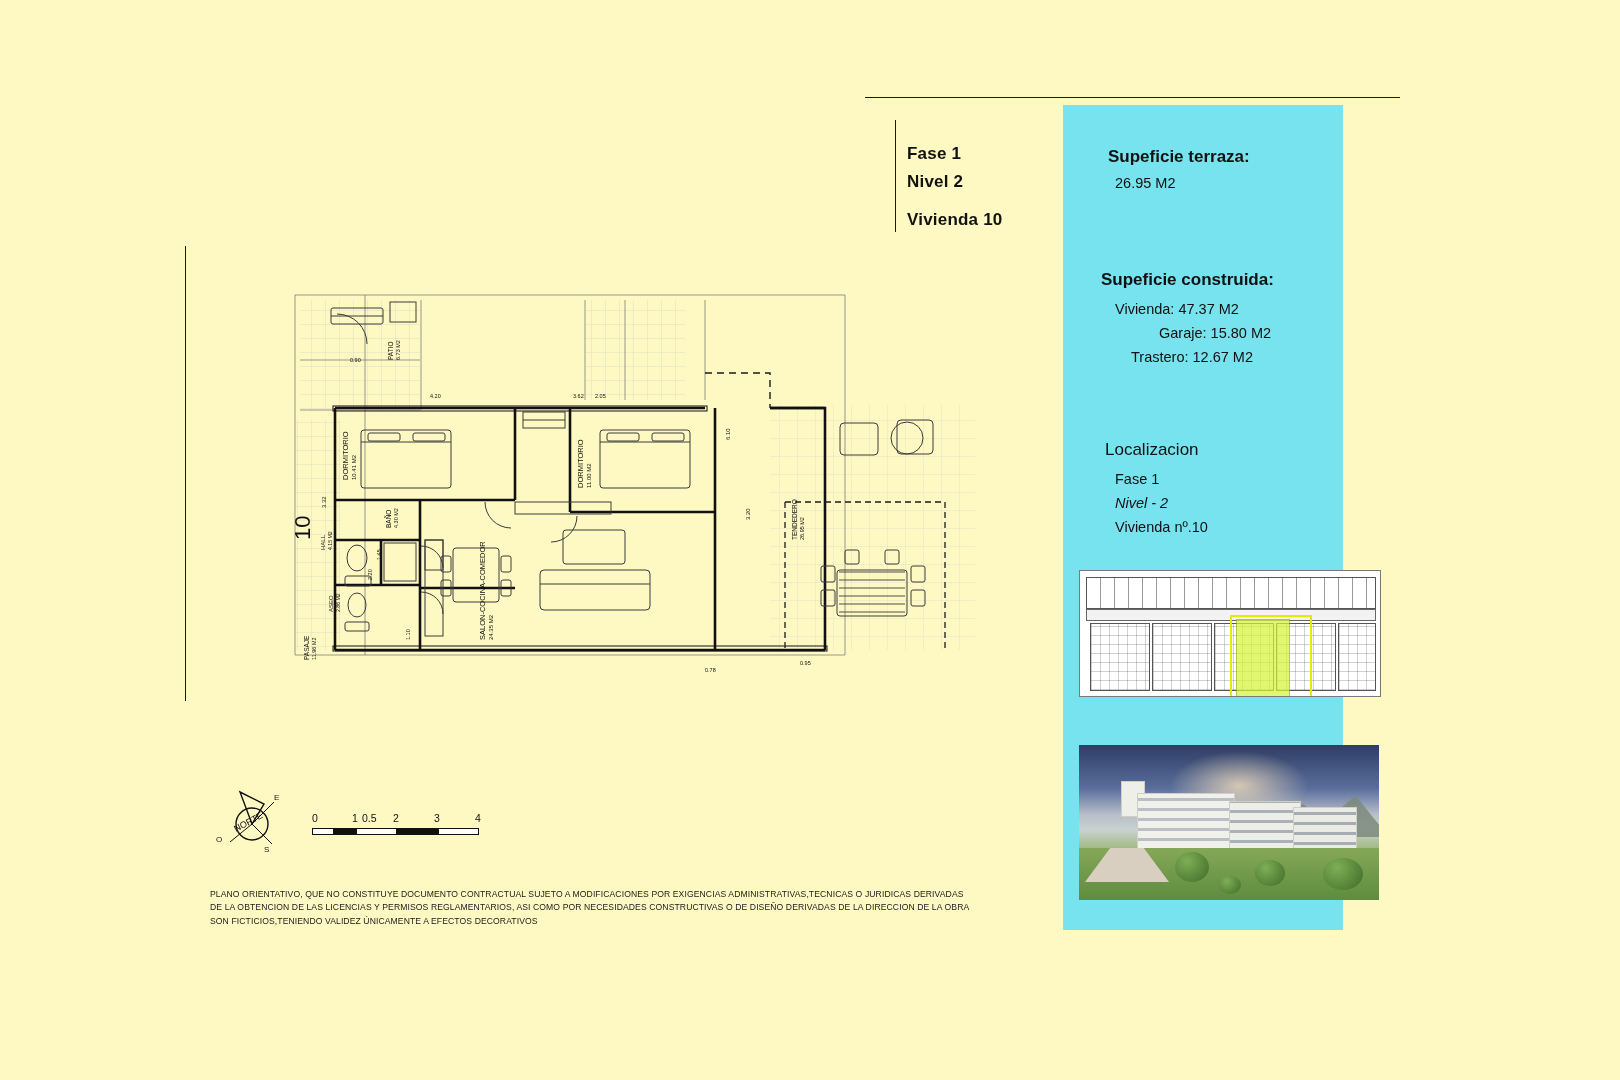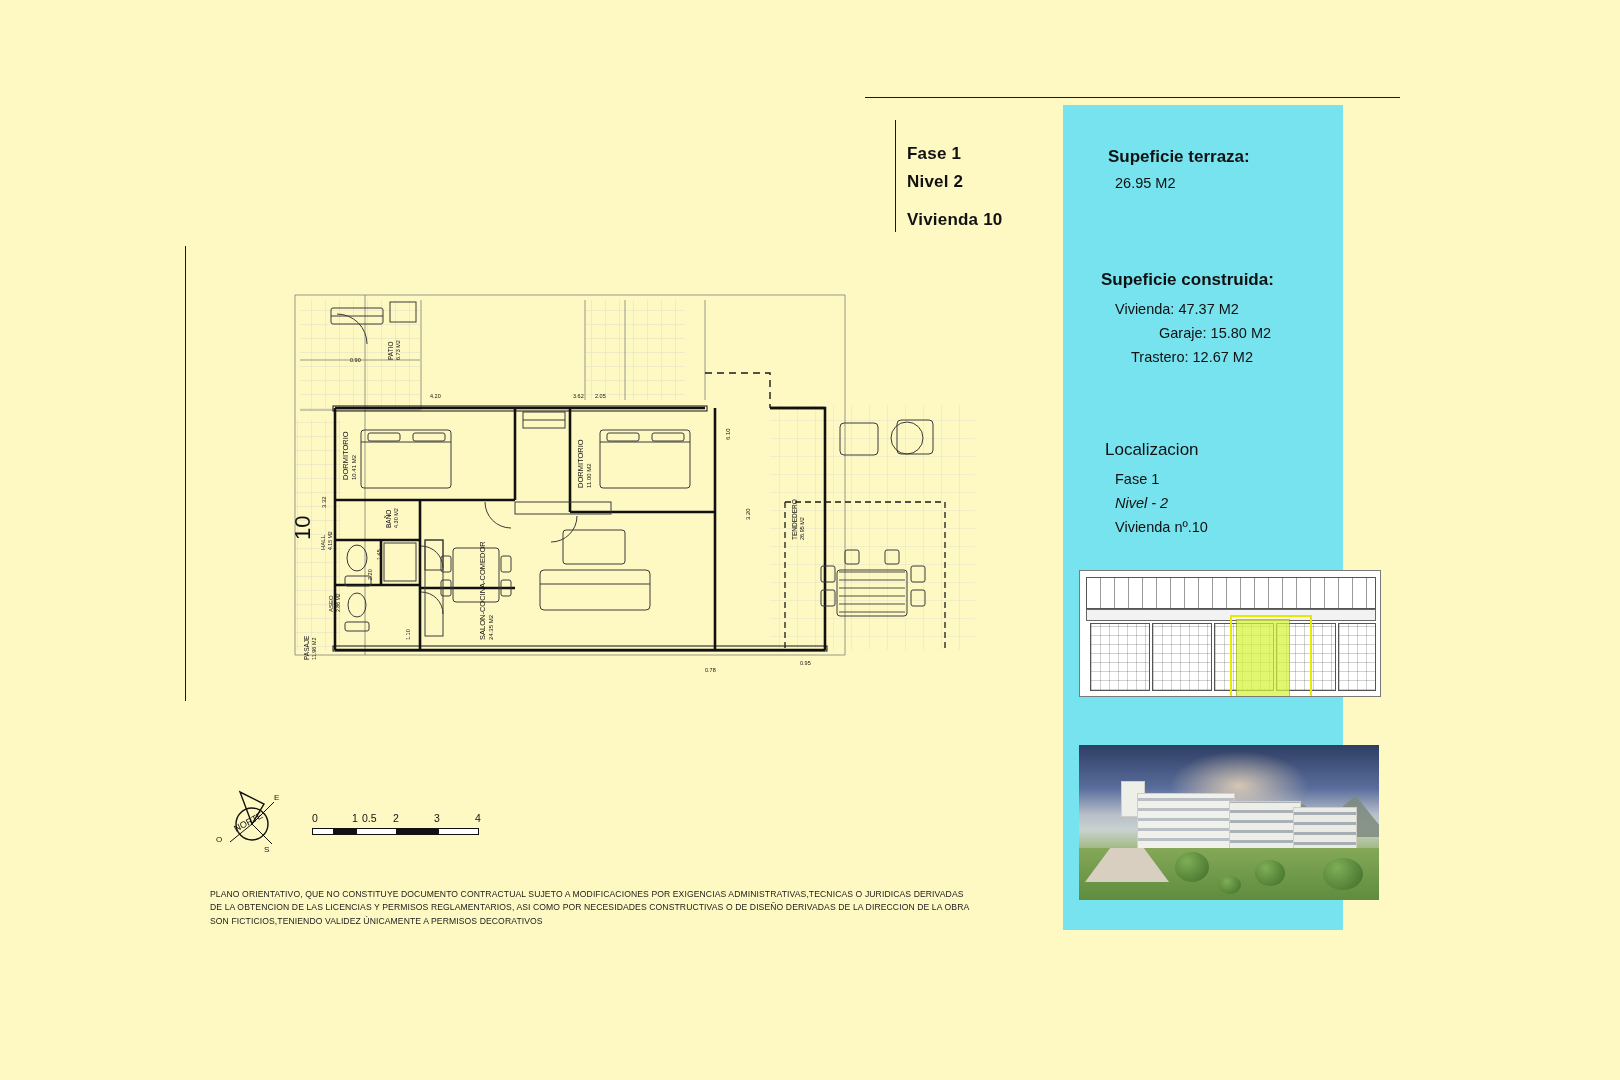--- a/index.html
+++ b/index.html
@@ -557,16 +557,16 @@
       <div class="seg dark" style="left:22px;width:22px;"></div>
       <div class="seg light" style="left:44px;width:41px;"></div>
       <div class="seg dark" style="left:85px;width:41px;"></div>
       <div class="seg light" style="left:126px;width:41px;"></div>
     </div>
   </div>
 
   <div id="disclaimer">
     <div>PLANO ORIENTATIVO, QUE NO CONSTITUYE DOCUMENTO CONTRACTUAL SUJETO A MODIFICACIONES POR EXIGENCIAS ADMINISTRATIVAS,TECNICAS O JURIDICAS DERIVADAS</div>
     <div>DE LA OBTENCION DE LAS LICENCIAS Y PERMISOS REGLAMENTARIOS, ASI COMO POR NECESIDADES CONSTRUCTIVAS  O DE DISEÑO DERIVADAS DE LA DIRECCION DE LA OBRA</div>
-    <div>SON FICTICIOS,TENIENDO VALIDEZ ÚNICAMENTE  A PERMISOS DECORATIVOS</div>
+    <div>SON FICTICIOS,TENIENDO VALIDEZ ÚNICAMENTE  A EFECTOS DECORATIVOS</div>
   </div>
 
 </div>
 
 </body></html>

